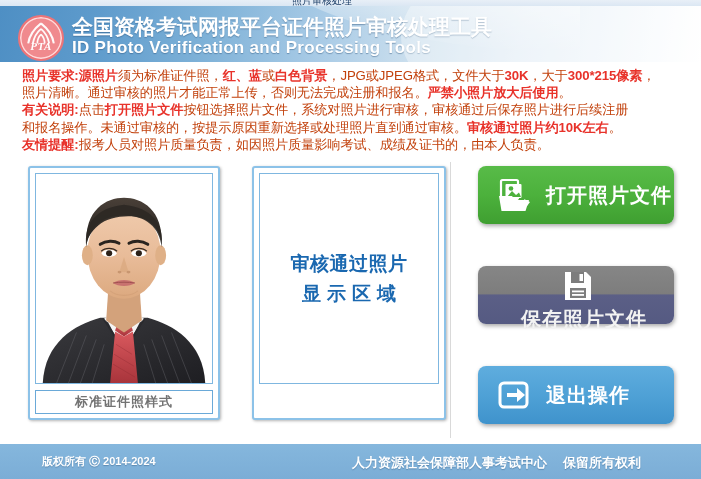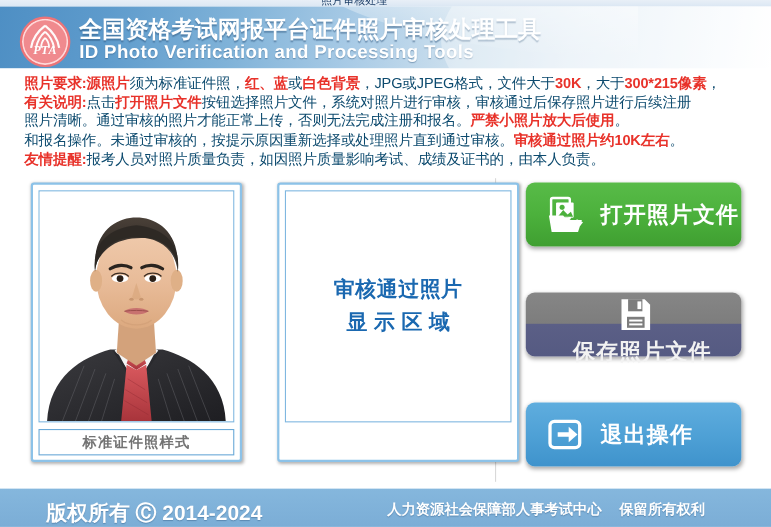--- a/index.html
+++ b/index.html
@@ -83,42 +83,42 @@
   
   .notice {
     position: absolute; left: 0; top: 62px; width: 701px; height: 96px;
     padding: 5px 14px 0 22px;
   }
   .notice .line {
     font-size: 13.2px; line-height: 17.2px;
     color: #1d5fa8; white-space: nowrap; letter-spacing: -0.1px;
   }
   .r { color: #e8322a; font-weight: bold; }
-  .b { color: #0c4a6e; }
+  .b { color: #c2410c; }
 
   
   .body-area {
     position: absolute; left: 0; top: 158px; width: 701px; height: 285px;
     background: #ffffff;
   }
   .vsep {
     position: absolute; left: 450px; top: 4px; width: 1px; height: 276px;
     background: #d9d9d9;
   }
 
   
   .panel {
     position: absolute;
     background: #ffffff;
     border: 2px solid #8cc2e8;
     border-radius: 3px;
     box-shadow: 1px 1px 3px rgba(0,0,0,0.30);
   }
   .panel-sample { left: 28px; top: 166px; width: 192px; height: 254px; padding: 5px; }
-  .panel-result { left: 252px; top: 166px; width: 220px; height: 254px; padding: 5px; }
+  .panel-result { left: 252px; top: 166px; width: 194px; height: 254px; padding: 5px; }
 
   .photo-frame {
     position: relative;
     width: 100%; height: 211px;
     border: 1px solid #7fb7e0;
     background: #ffffff;
     overflow: hidden;
   }
   .caption-box {
     margin-top: 6px;
@@ -185,21 +185,21 @@
   }
 
   
   .footer {
     position: absolute; left: 0; top: 443px; width: 701px; height: 36px;
     background: linear-gradient(180deg, #85b7dd 0%, #7badd6 100%);
     border-top: 1px solid #ffffff;
   }
   .footer .f-left {
     position: absolute; left: 42px; top: 10px;
-    font-size: 19px; font-weight: bold; color: #ffffff;
+    font-size: 11px; font-weight: bold; color: #ffffff;
     text-shadow: 0 1px 1px rgba(40,80,120,0.4);
     white-space: nowrap;
   }
   .footer .f-center {
     position: absolute; left: 312px; top: 10px;
     font-size: 13px; font-weight: bold; color: #ffffff;
     text-shadow: 0 1px 1px rgba(40,80,120,0.4);
     white-space: nowrap;
     margin-left: 40px;
   }
@@ -233,22 +233,22 @@
       </svg>
       <div class="pta">PTA</div>
     </div>
 
     <div class="title-cn">全国资格考试网报平台证件照片审核处理工具</div>
     <div class="title-en">ID Photo Verification  and  Processing  Tools</div>
   </div>
 
   <div class="notice">
     <div class="line"><span class="r">照片要求:</span><span class="r">源照片</span><span class="b">须为标准证件照，</span><span class="r">红、蓝</span><span class="b">或</span><span class="r">白色背景</span><span class="b">，JPG或JPEG格式，文件大于</span><span class="r">30K</span><span class="b">，大于</span><span class="r">300*215像素</span><span class="b">，</span></div>
+    <div class="line"><span class="b">照片清晰。通过审核的照片才能正常上传，否则无法完成注册和报名。</span><span class="r">严禁小照片放大后使用</span><span class="b">。</span></div>
     <div class="line"><span class="r">有关说明:</span><span class="b">点击</span><span class="r">打开照片文件</span><span class="b">按钮选择照片文件，系统对照片进行审核，审核通过后保存照片进行后续注册</span></div>
-    <div class="line"><span class="b">照片清晰。通过审核的照片才能正常上传，否则无法完成注册和报名。</span><span class="r">严禁小照片放大后使用</span><span class="b">。</span></div>
     <div class="line"><span class="b">和报名操作。未通过审核的，按提示原因重新选择或处理照片直到通过审核。</span><span class="r">审核通过照片约10K左右</span><span class="b">。</span></div>
     <div class="line"><span class="r">友情提醒:</span><span class="b">报考人员对照片质量负责，如因照片质量影响考试、成绩及证书的，由本人负责。</span></div>
   </div>
 
   <div class="body-area">
     <div class="vsep"></div>
   </div>
 
   <div class="panel panel-sample">
     <div class="photo-frame">

